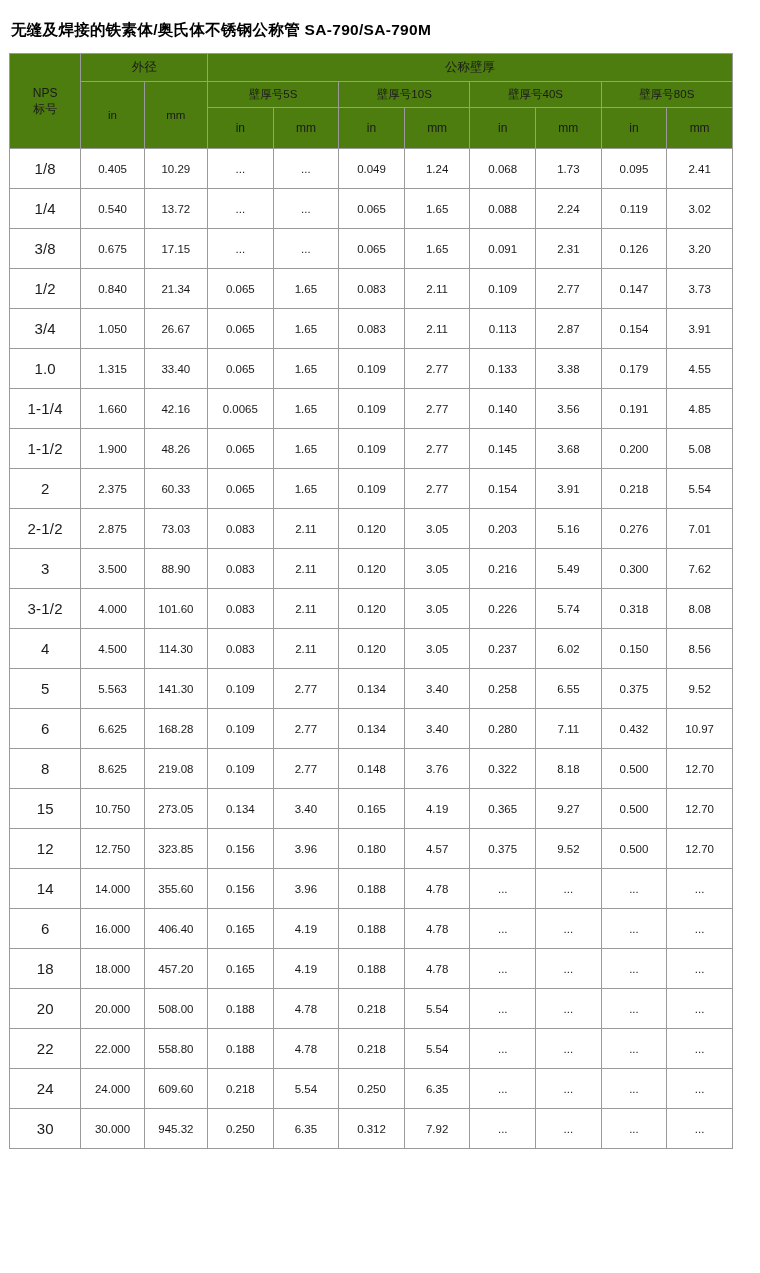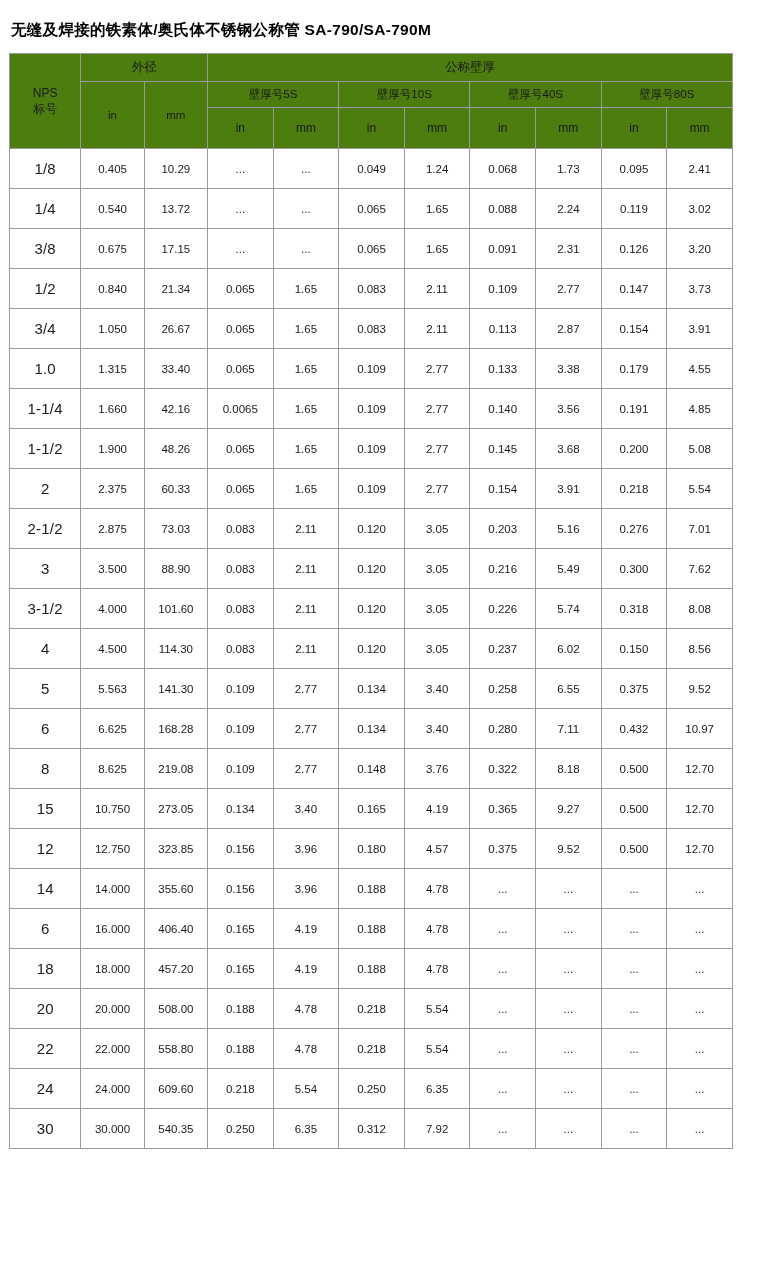--- a/index.html
+++ b/index.html
@@ -427,21 +427,21 @@
           <td>0.250</td>
           <td>6.35</td>
           <td>...</td>
           <td>...</td>
           <td>...</td>
           <td>...</td>
         </tr>
         <tr>
           <td class="nps-cell">30</td>
           <td>30.000</td>
-          <td>540.35</td>
+          <td>945.32</td>
           <td>0.250</td>
           <td>6.35</td>
           <td>0.312</td>
           <td>7.92</td>
           <td>...</td>
           <td>...</td>
           <td>...</td>
           <td>...</td>
         </tr>
       </tbody>

